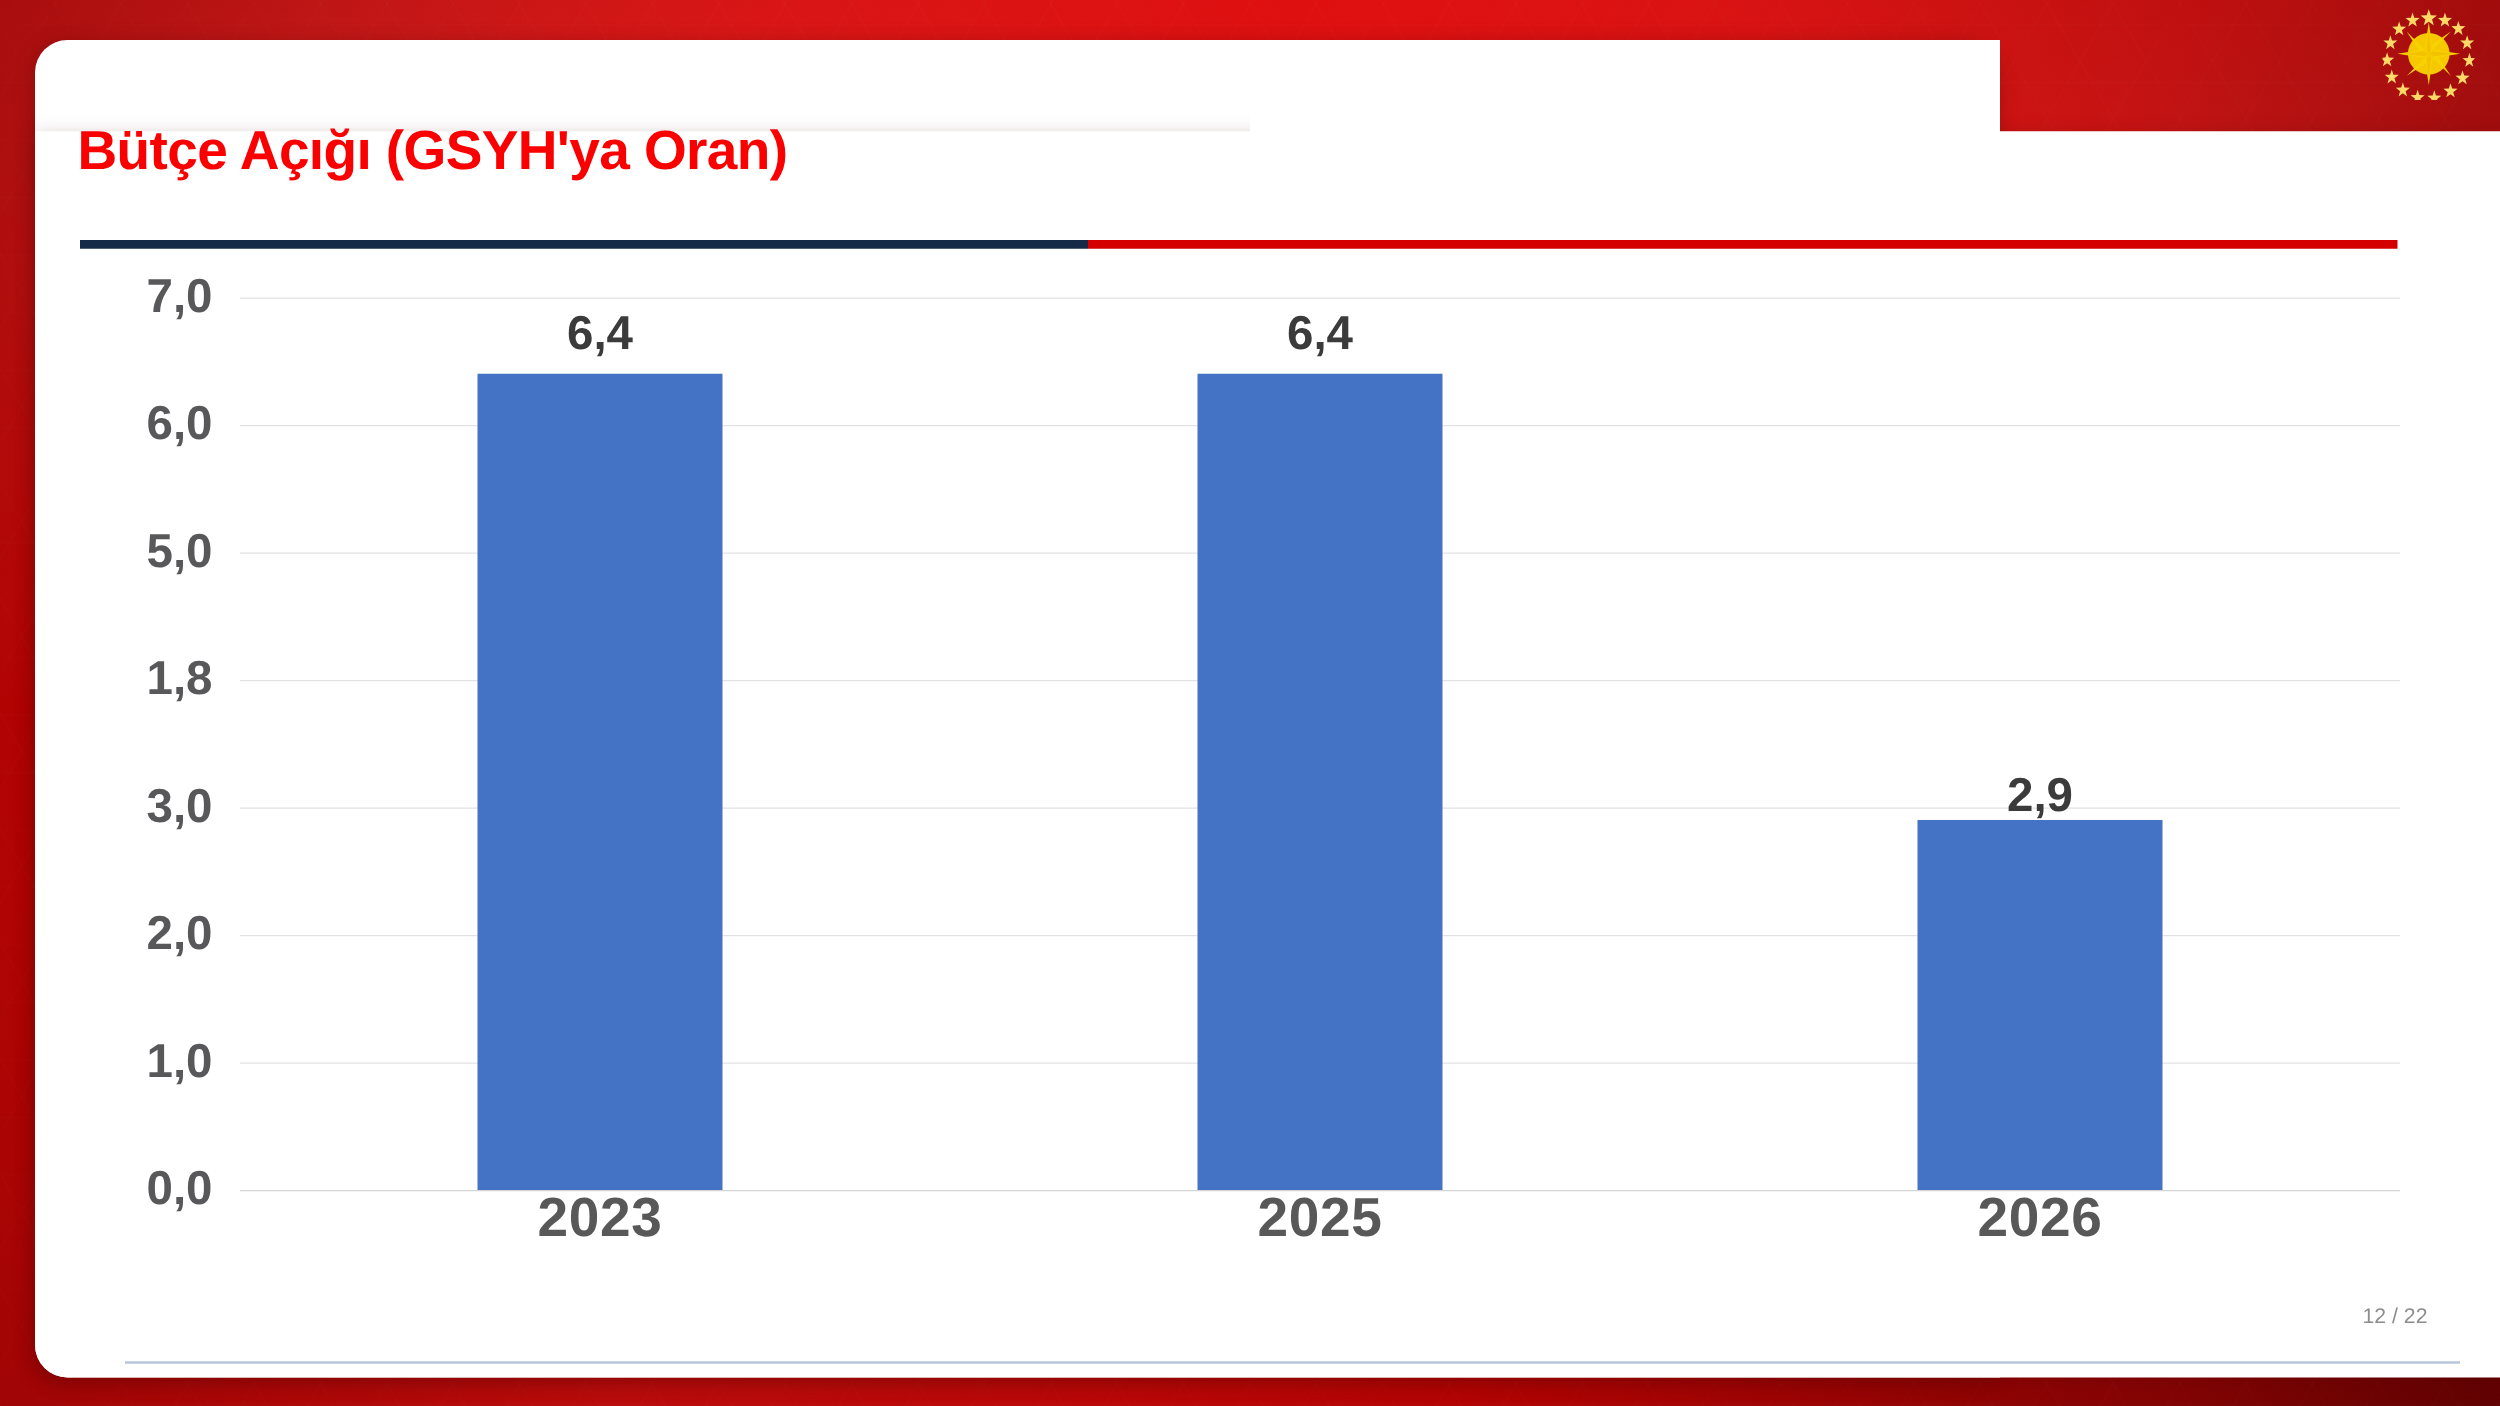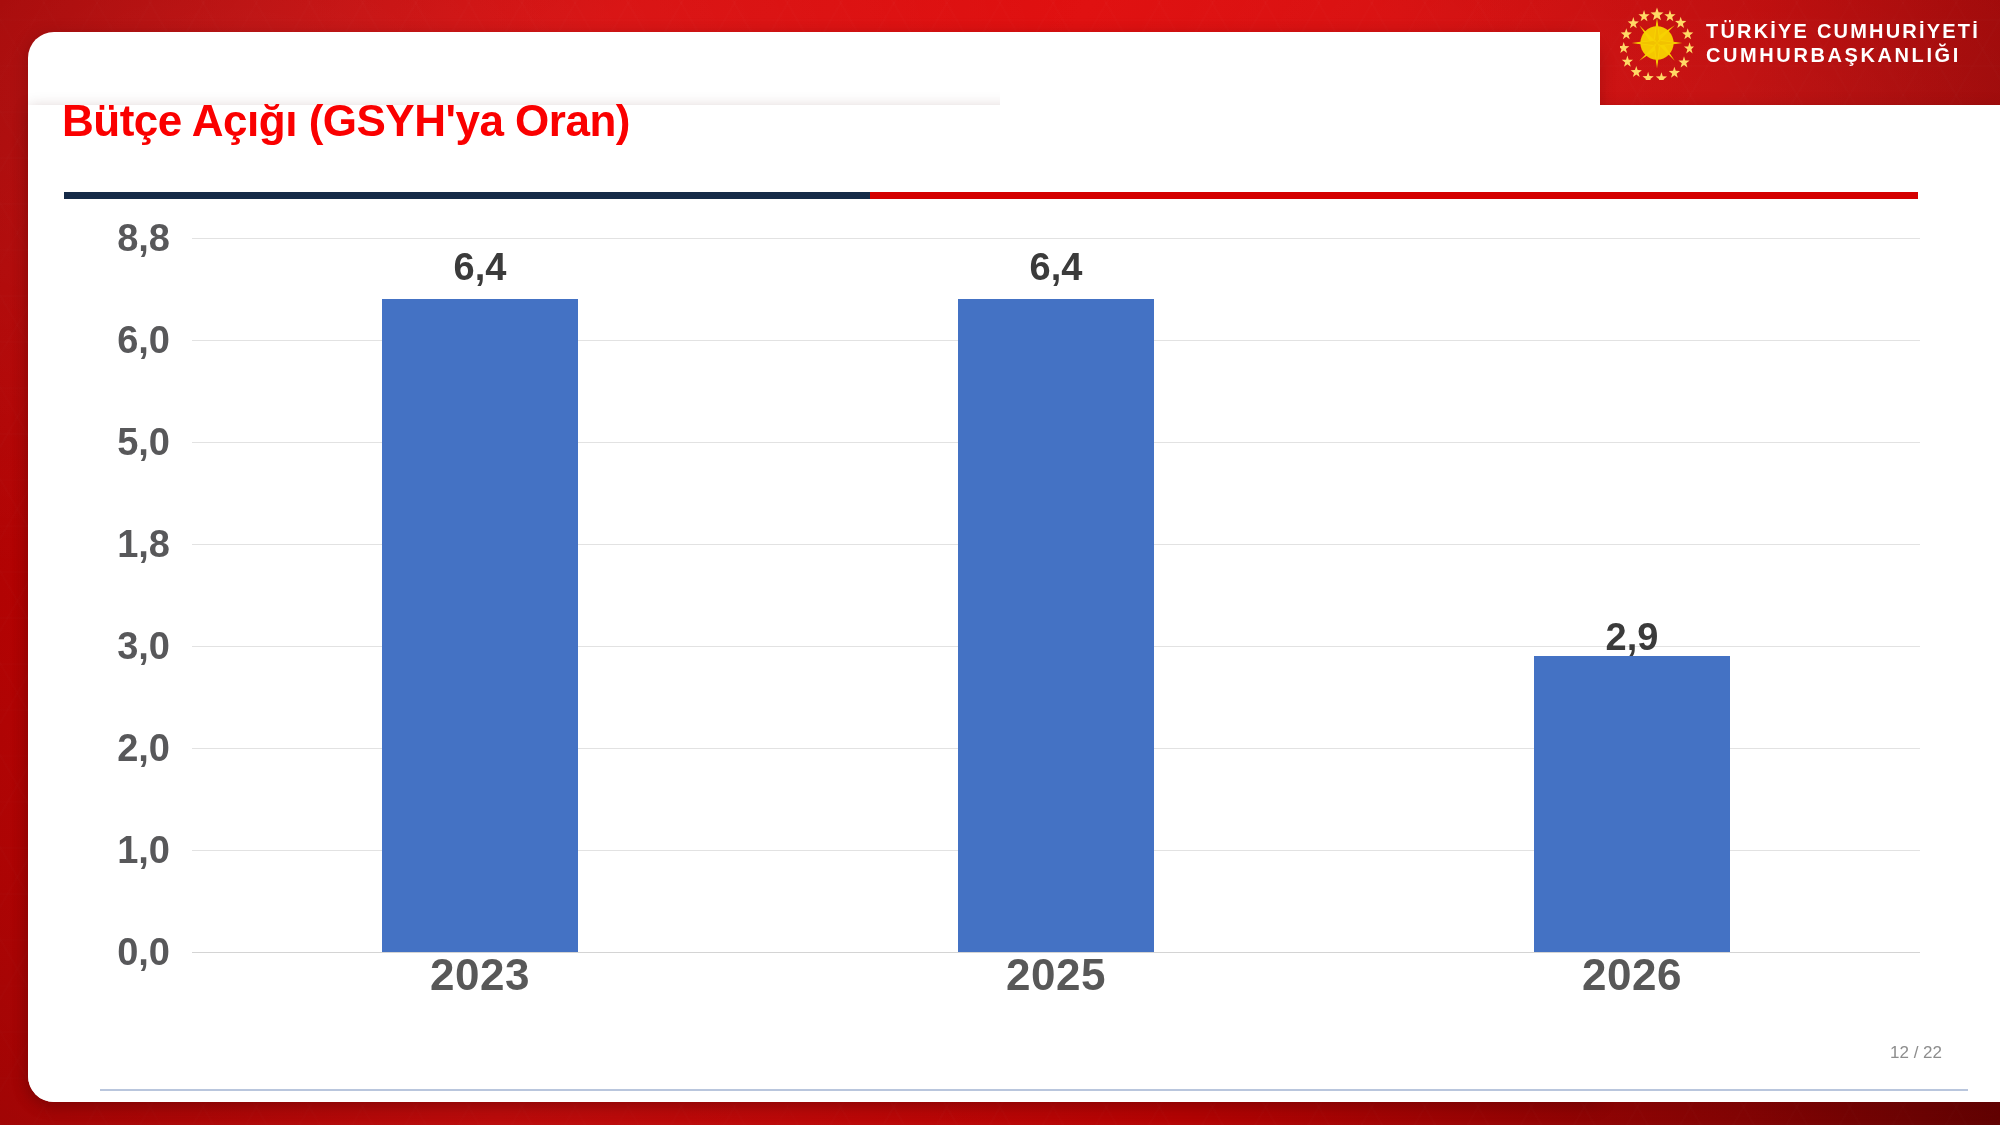--- a/index.html
+++ b/index.html
@@ -253,34 +253,30 @@
             <polygon points="22,81 23.8,86.6 29.6,86.8 25,90.5 26.6,96.1 22,92.7 17.4,96.1 19,90.5 14.4,86.8 20.2,86.6"></polygon>
             <polygon points="10,67 11.8,72.6 17.6,72.8 13,76.5 14.6,82.1 10,78.7 5.4,82.1 7,76.5 2.4,72.8 8.2,72.6"></polygon>
             <polygon points="5,48.5 6.8,54.1 12.6,54.3 8,58 9.6,63.6 5,60.2 0.4,63.6 2,58 -2.6,54.3 3.2,54.1"></polygon>
             <polygon points="8.5,30 10.3,35.6 16.1,35.8 11.5,39.5 13.1,45.1 8.5,41.7 3.9,45.1 5.5,39.5 0.9,35.8 6.7,35.6"></polygon>
             <polygon points="18,15 19.8,20.6 25.6,20.8 21,24.5 22.6,30.1 18,26.7 13.4,30.1 15,24.5 10.4,20.8 16.2,20.6"></polygon>
             <polygon points="32.5,5.5 34.3,11.1 40.1,11.3 35.5,15 37.1,20.6 32.5,17.2 27.9,20.6 29.5,15 24.9,11.3 30.7,11.1"></polygon>
           </g>
         </g>
       </svg>
     </div>
-    <div class="logo-text">
-      <div class="logo-line1">TÜRKİYE  CUMHURİYETİ</div>
-      <div class="logo-line2">CUMHURBAŞKANLIĞI</div>
-    </div>
   </div>
 
   <div class="title">Bütçe Açığı (GSYH'ya Oran)</div>
   <div class="title-rule"></div>
 
   <div class="chart">
     <div class="plot">
       <div id="gridlines">
           <div class="gridline" style="top: 0px;">
-            <div class="ytick">8,8</div>
+            <div class="ytick">7,0</div>
           </div>
           <div class="gridline" style="top: 102px;">
             <div class="ytick">6,0</div>
           </div>
           <div class="gridline" style="top: 204px;">
             <div class="ytick">5,0</div>
           </div>
           <div class="gridline" style="top: 306px;">
             <div class="ytick">1,8</div>
           </div>

